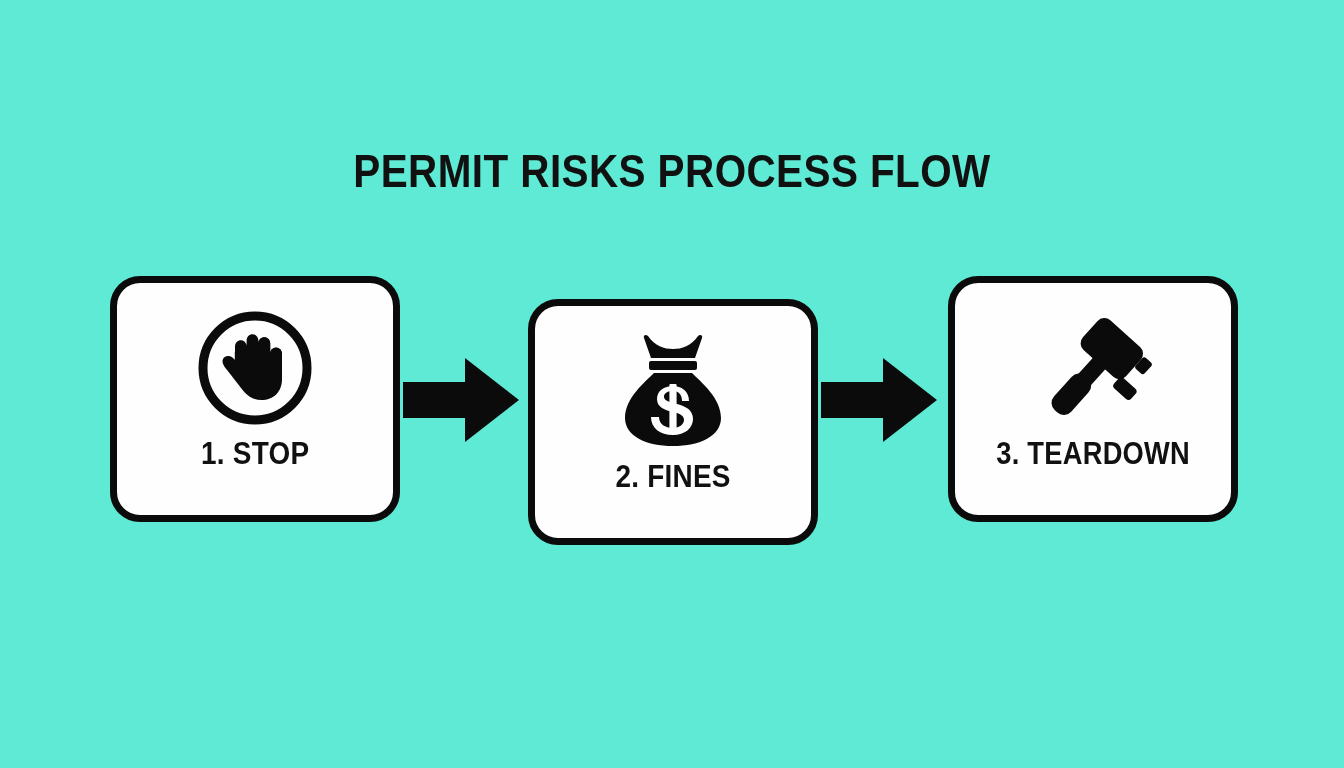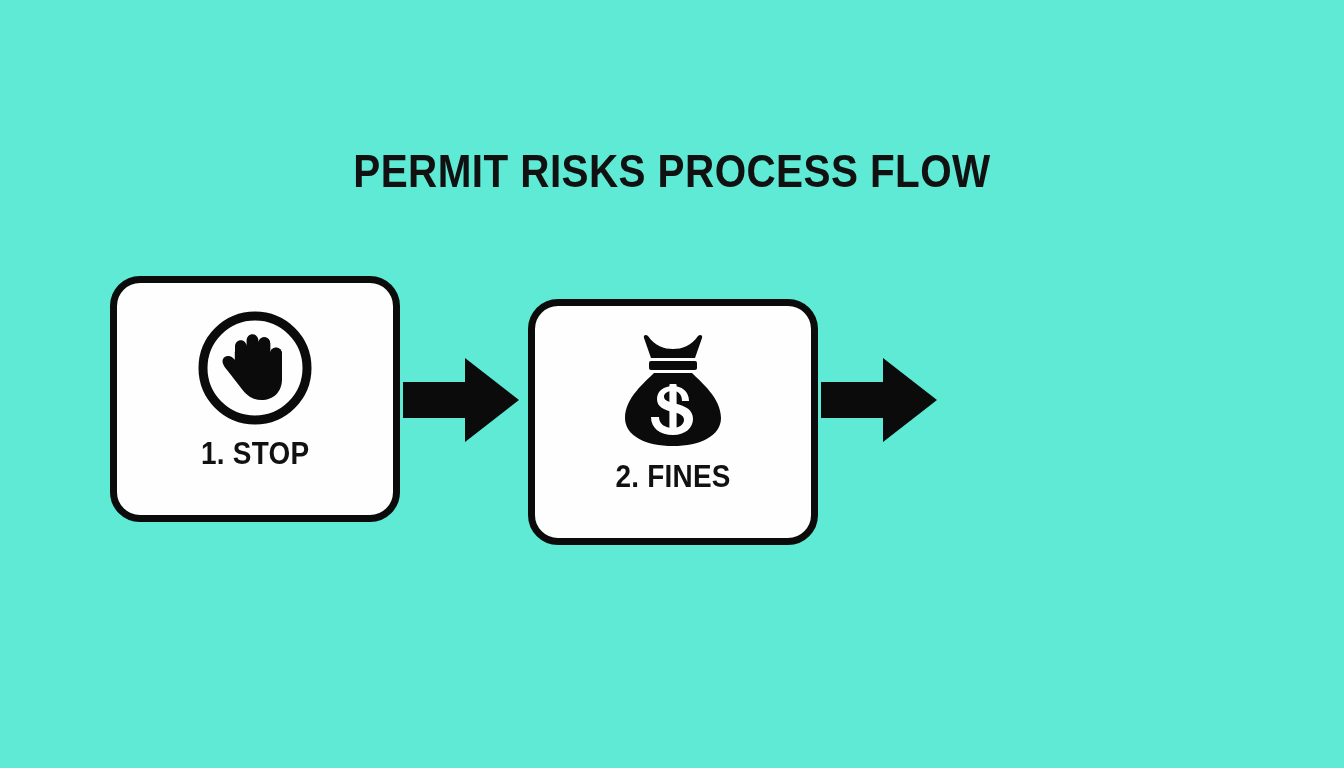--- a/index.html
+++ b/index.html
@@ -183,15 +183,29 @@
       </div>
       <div class="step-label">2. FINES</div>
     </div>
 
     <div class="flow-arrow a2">
       <svg width="116" height="84" viewBox="0 0 116 84" aria-hidden="true">
         <path d="M0 24 L62 24 L62 0 L116 42 L62 84 L62 60 L0 60 Z" fill="#0b0b0b"></path>
       </svg>
     </div>
 
+    <div class="step-box s3">
+      <div class="step-icon">
+        <svg width="124" height="118" viewBox="0 0 124 118" aria-hidden="true">
+          <g fill="#0b0b0b" transform="rotate(42 62 59)">
+            <rect x="34" y="12" width="58" height="40" rx="9"></rect>
+            <rect x="92" y="16" width="12" height="15" rx="3"></rect>
+            <rect x="88" y="46" width="23" height="14" rx="4"></rect>
+            <rect x="55" y="50" width="17" height="26"></rect>
+            <rect x="52" y="70" width="23" height="46" rx="10"></rect>
+          </g>
+        </svg>
+      </div>
+      <div class="step-label long">3. TEARDOWN</div>
+    </div>
 
   </div>
 </div>
 
 </body></html>

